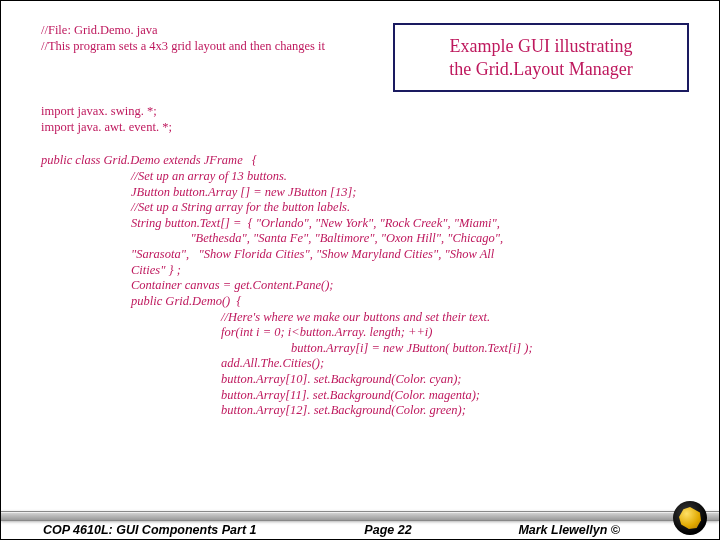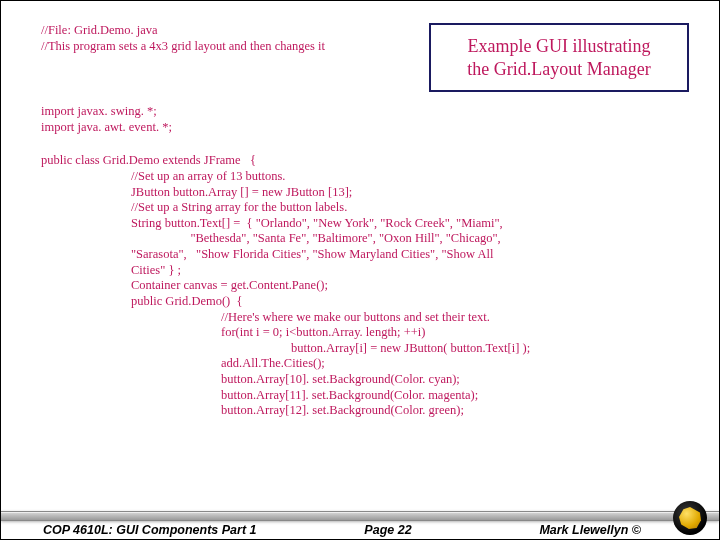--- a/index.html
+++ b/index.html
@@ -21,36 +21,37 @@
   .top-row { display: flex; gap: 14px; }
   .intro-block {
     font-size: 12.5px;
     line-height: 1.25;
     flex: 1;
   }
   .intro-block p { margin: 0; }
   .callout {
     border: 2px solid #1a1a60;
     background: #fff;
-    width: 260px;
+    width: 296px;
     padding: 10px 8px;
     text-align: center;
     font-size: 18px;
     line-height: 1.25;
   }
   .imports {
     margin-top: 12px;
     font-size: 12.5px;
     line-height: 1.25;
   }
   .code-block {
     margin-top: 18px;
     font-size: 12.5px;
     line-height: 1.25;
     white-space: pre;
+    font-style: italic;
   }
   .indent1 { margin-left: 90px; }
   .indent2 { margin-left: 180px; }
   .indent3 { margin-left: 250px; }
   .footer {
     position: absolute;
     left: 0; right: 0; bottom: 0;
     height: 28px;
     display: flex;
     flex-direction: column;
@@ -75,21 +76,21 @@
   }
   .footer-text .left { flex: 0 0 auto; }
   .footer-text .center {
     position: absolute;
     left: 50%;
     transform: translateX(-50%);
     margin-left: 28px;
   }
   .footer-text .right {
     margin-left: auto;
-    margin-right: 36px;
+    margin-right: 57px;
   }
   .logo {
     position: absolute;
     right: 12px;
     bottom: 4px;
     width: 34px;
     height: 34px;
     border-radius: 50%;
     background: radial-gradient(circle at 40% 35%, #3a3a3a 0%, #000 70%);
     display: flex;

